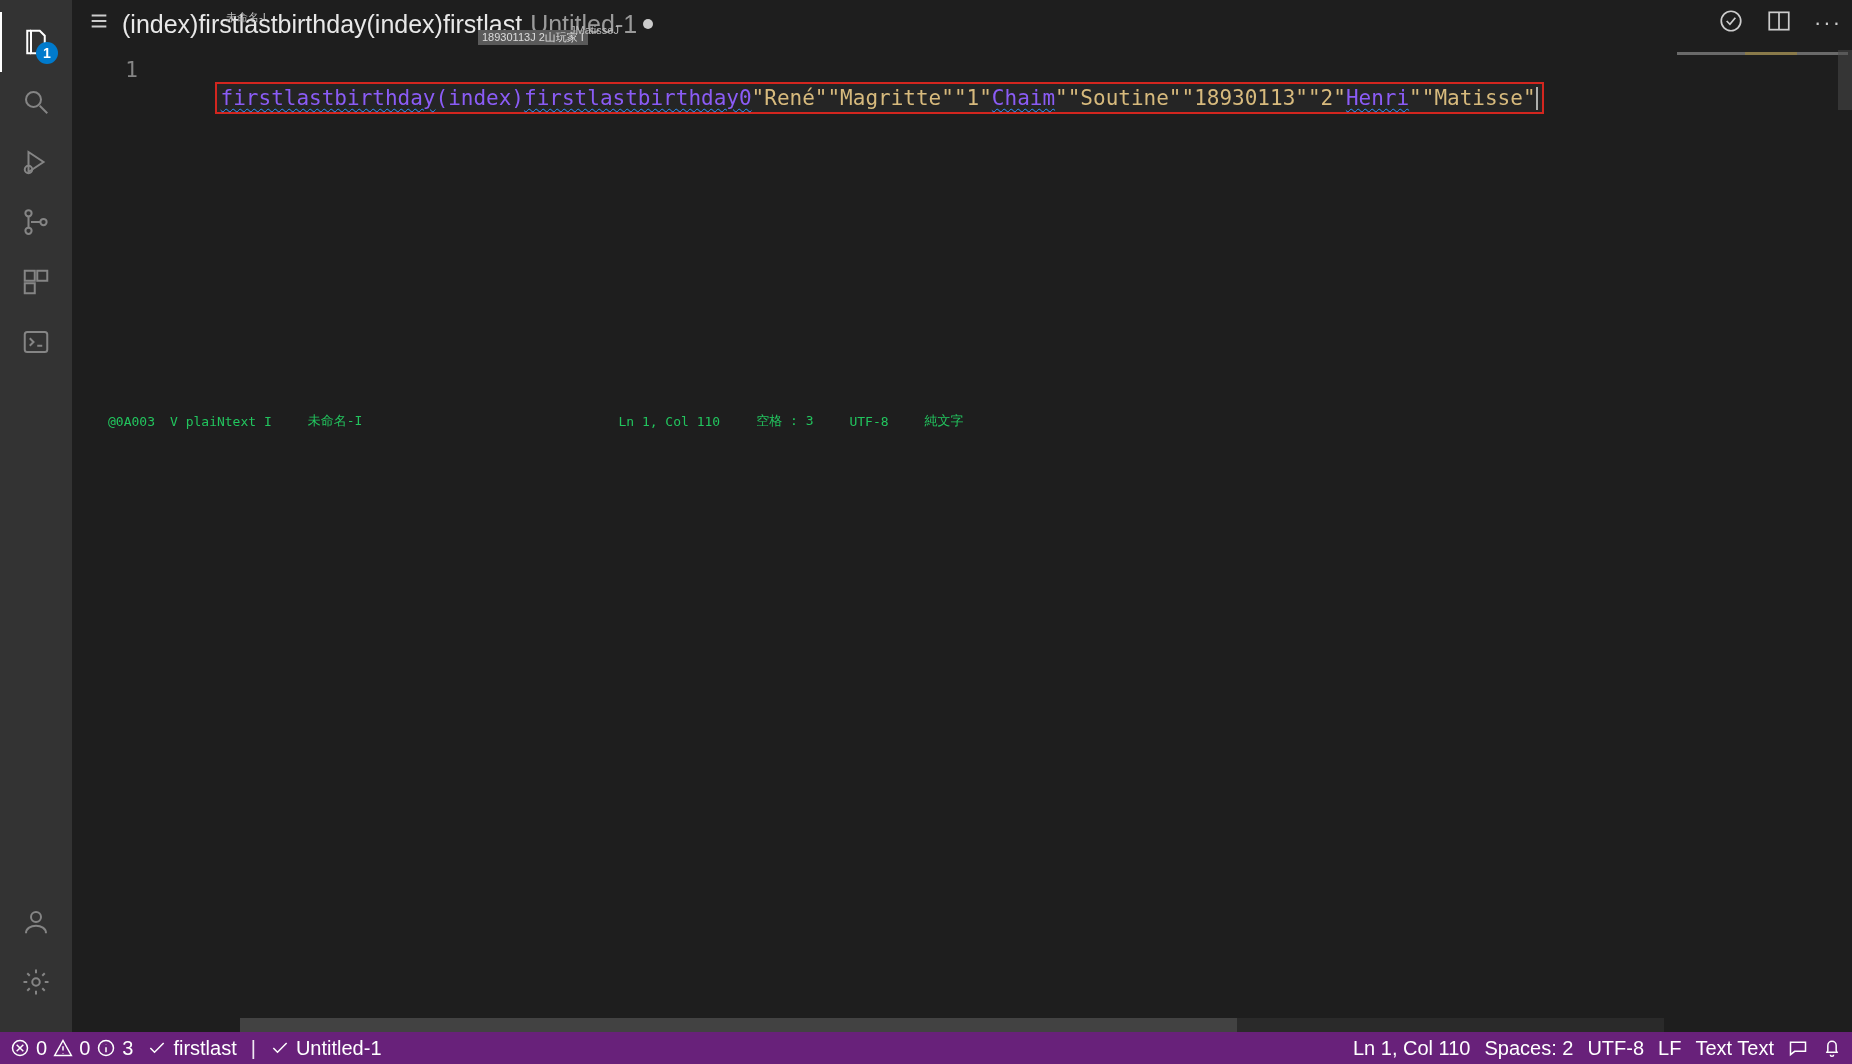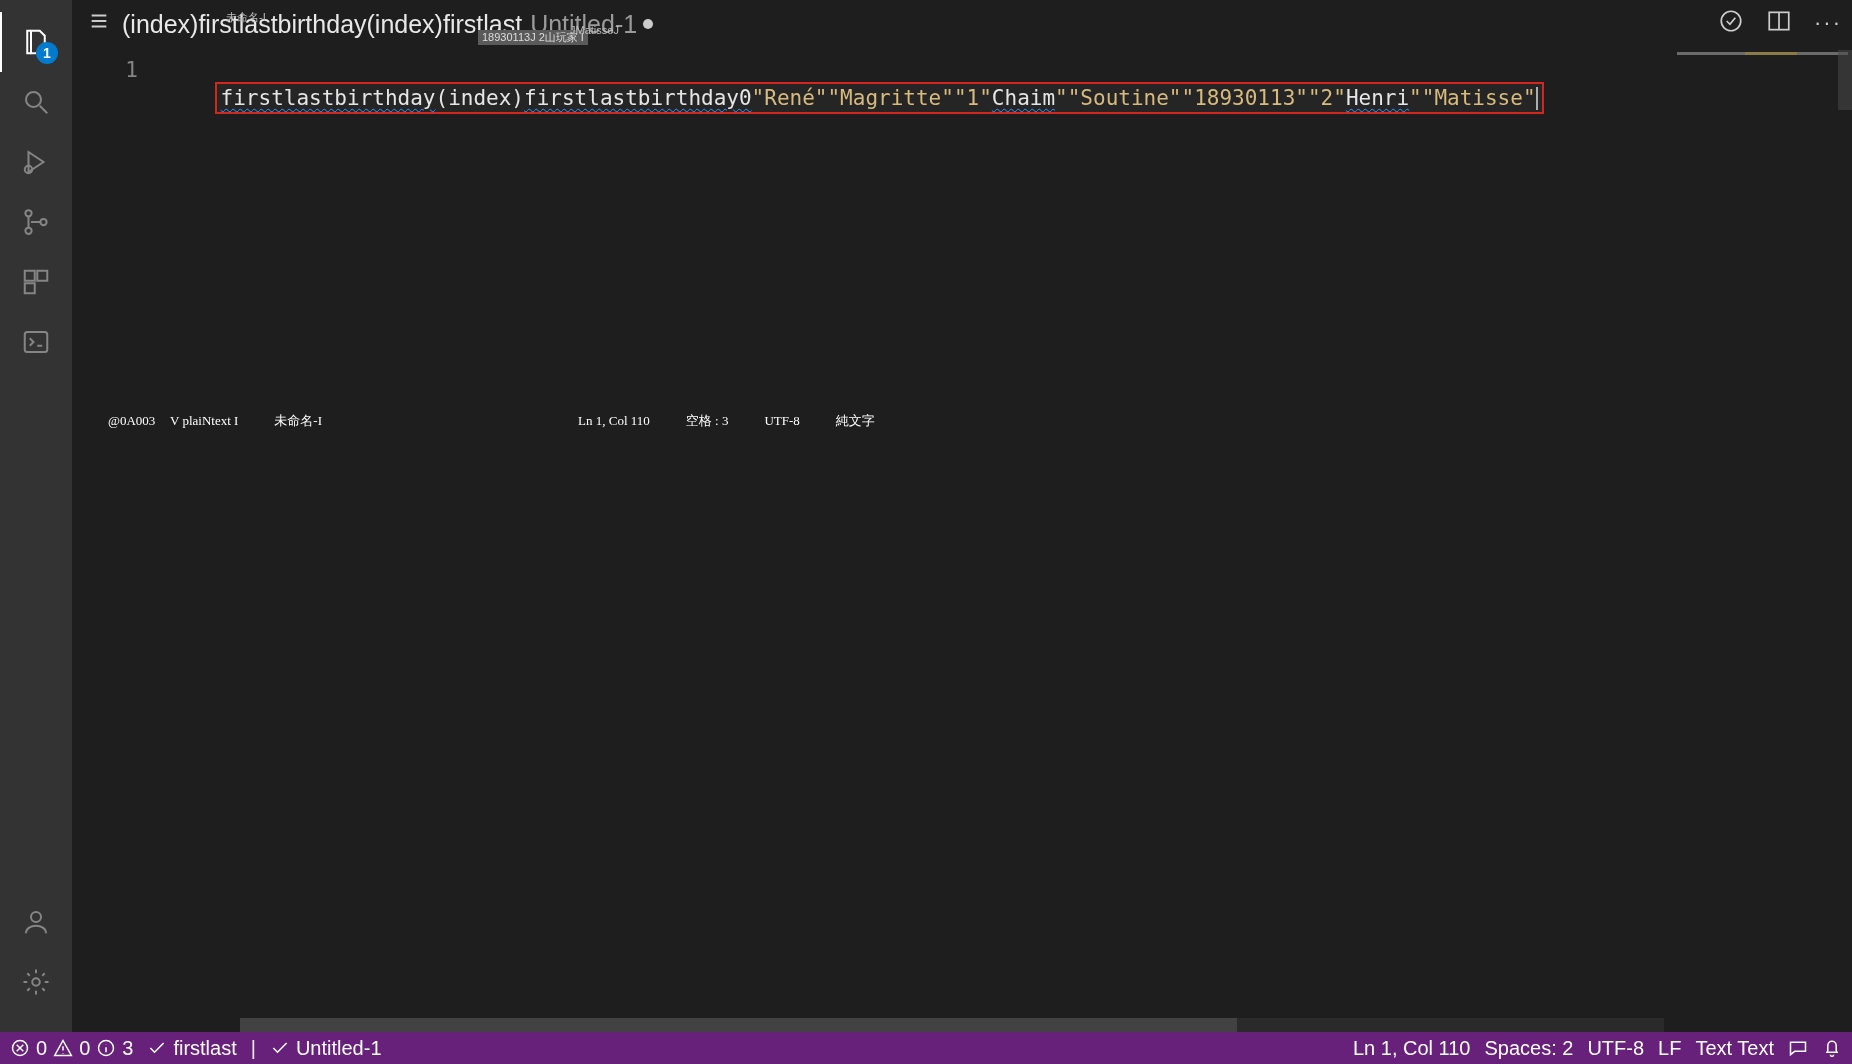--- a/index.html
+++ b/index.html
@@ -66,21 +66,21 @@
   .code-area {
     flex: 1; padding-top: 8px; font-family: "Menlo","Consolas",monospace;
     font-size: 21px; color: #d4d4d4; position: relative; white-space: pre;
   }
   .code-line {
     border: 2px solid #d3261f; padding: 1px 4px; display: inline-block;
     background: rgba(80,80,80,0.15);
     line-height: 1.25;
   }
   .tok-str { color: #d7ba7d; }         
-  .tok-plain { color: #e5e5e5; }
+  .tok-plain { color: #8b5cf6; }
   .underline-info {
     text-decoration: underline wavy #3794ff 1px;
     text-underline-offset: 3px;
   }
   .caret {
     display:inline-block; width:2px; height:1.1em; background:#aeafad; vertical-align:text-bottom;
   }
 
   .minimap {
     width: 180px; background: #1e1e1e; border-left: 1px solid #1e1e1e; position: relative;
@@ -89,23 +89,22 @@
     position: absolute; top: 2px; left: 4px; right: 4px; height: 3px;
     background: linear-gradient(90deg,#6a6a6a 0 40%, #8a7a4a 40% 70%, #6a6a6a 70% 100%);
   }
   .minimap .mm-slider {
     position:absolute; right:0; top:0; width:14px; height:60px; background:#4a4a4a88;
   }
 
   
   .float-status {
     position: absolute; left: 6px; top: 360px; right: 180px; height: 22px;
-    display: flex; align-items: center; gap: 36px; color: #ffffff; font-size: 13px;
+    display: flex; align-items: center; gap: 36px; color: #22c55e; font-size: 13px;
     padding-left: 0px;
-    font-family: Liberation Serif, serif;
   }
   .float-status .chip { white-space: nowrap; }
   .float-status .chip.sideid { position:absolute; left:-62px; }
 
   
   .hscroll {
     position: absolute; left: 168px; right: 188px; bottom: 0; height: 14px;
     background: #2a2a2a;
   }
   .hscroll .thumb { position:absolute; left:0; width:70%; top:0; bottom:0; background:#424242; }

